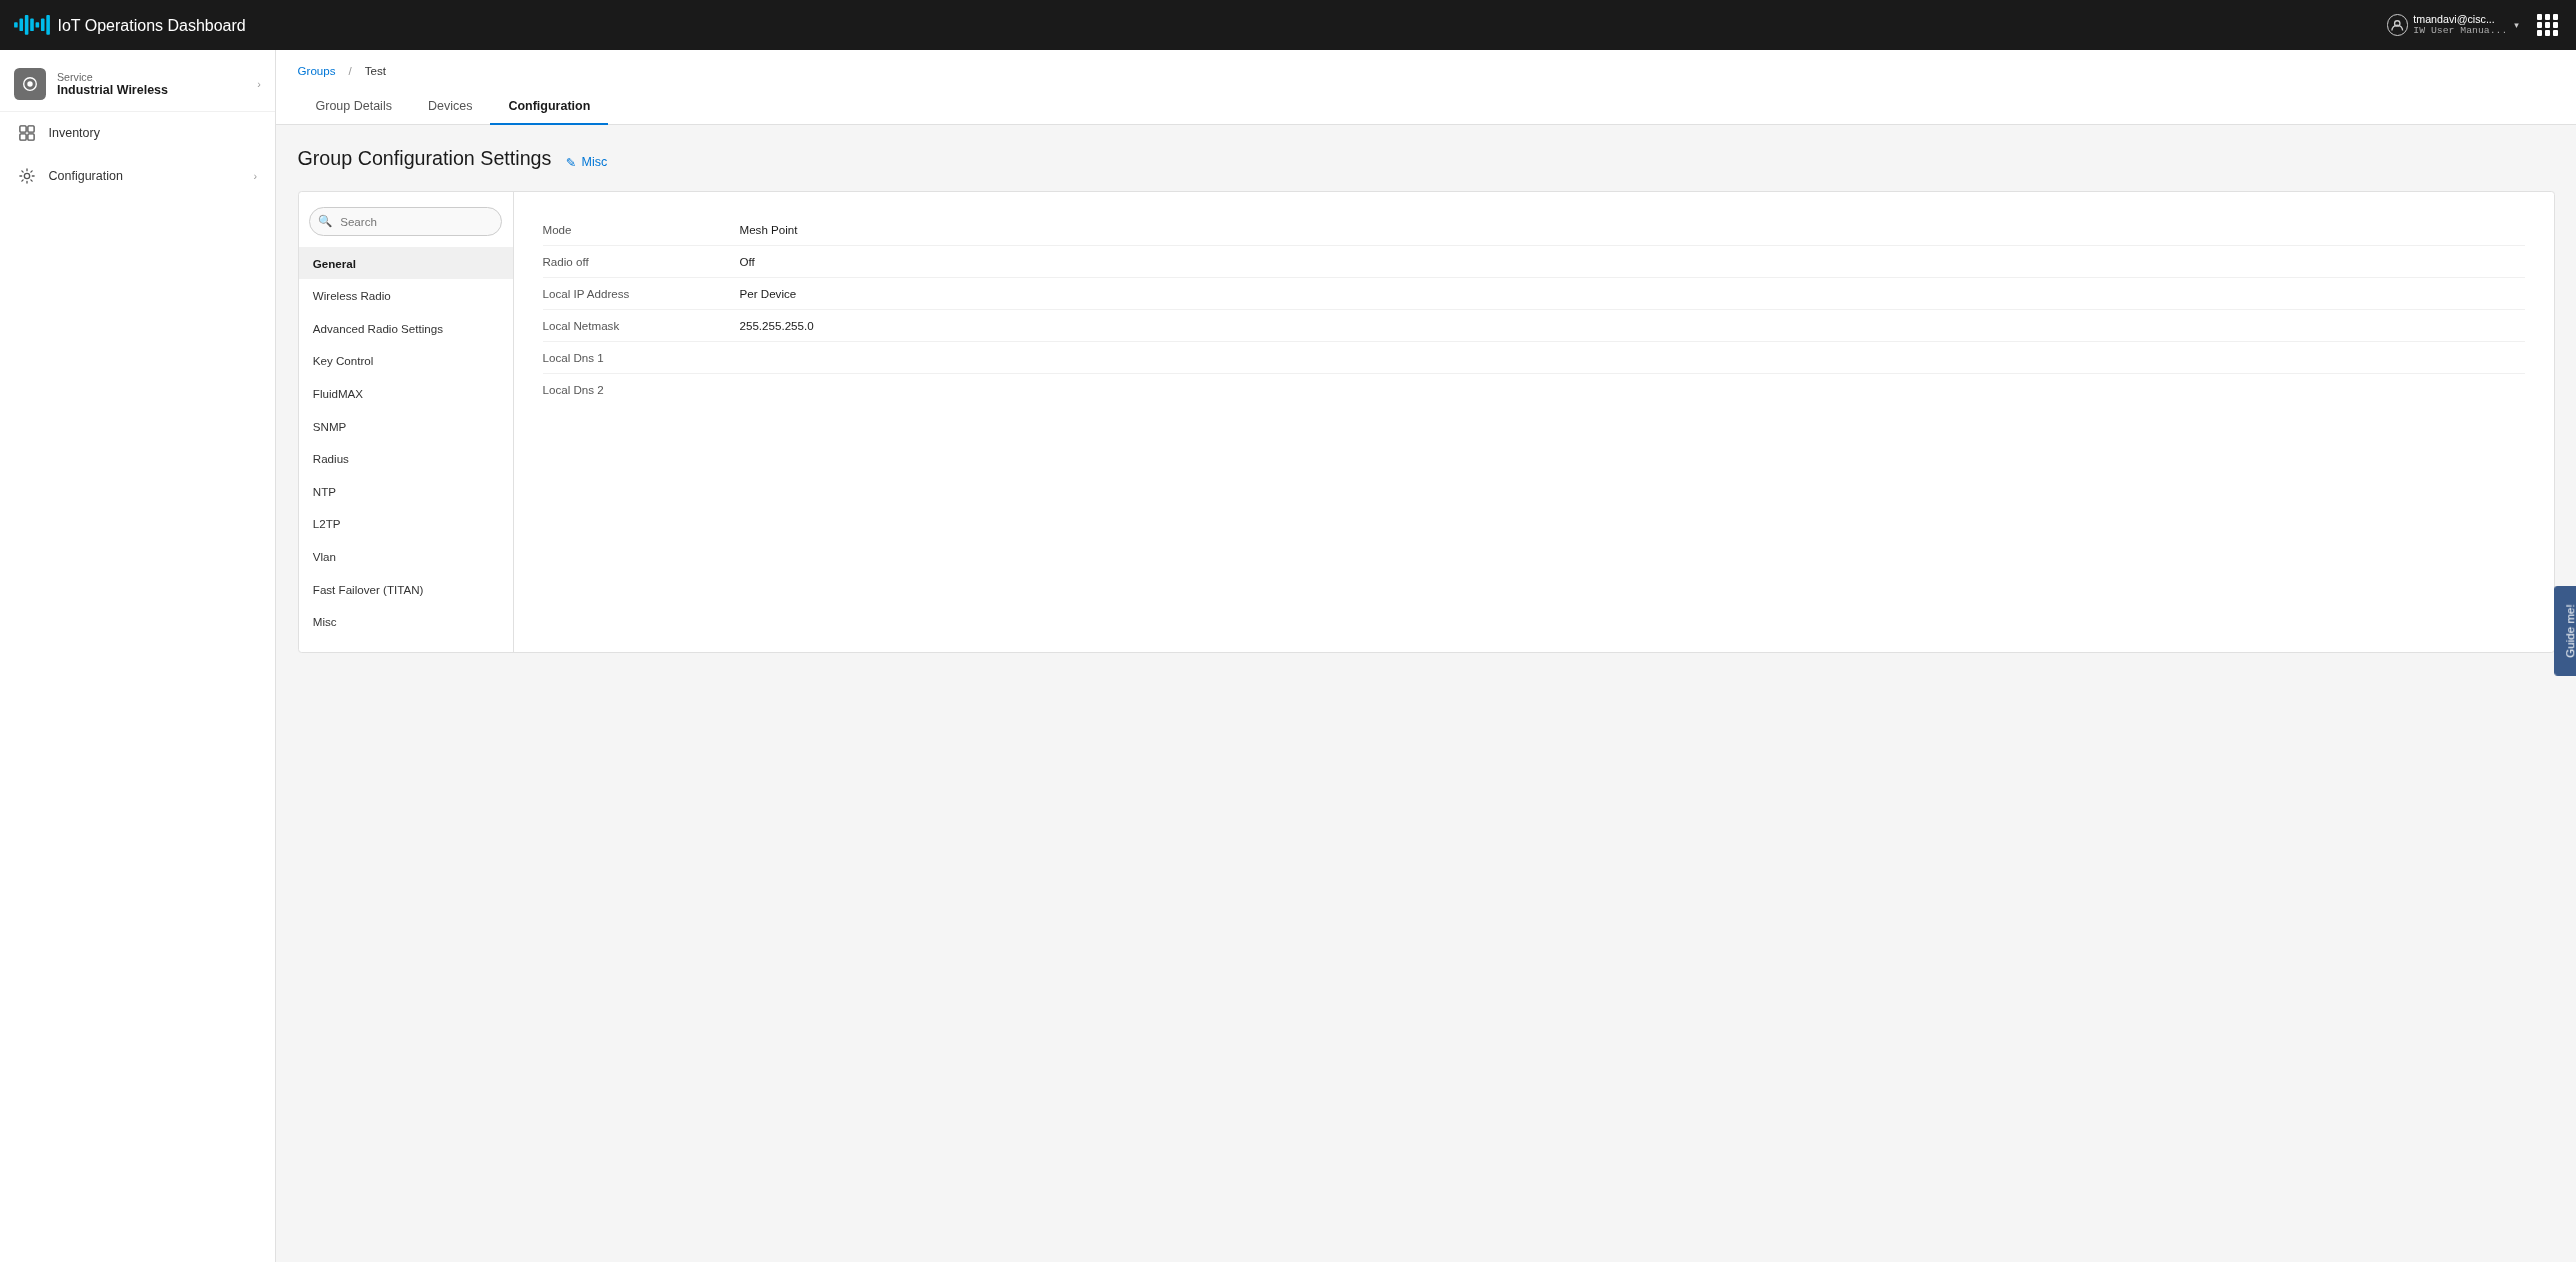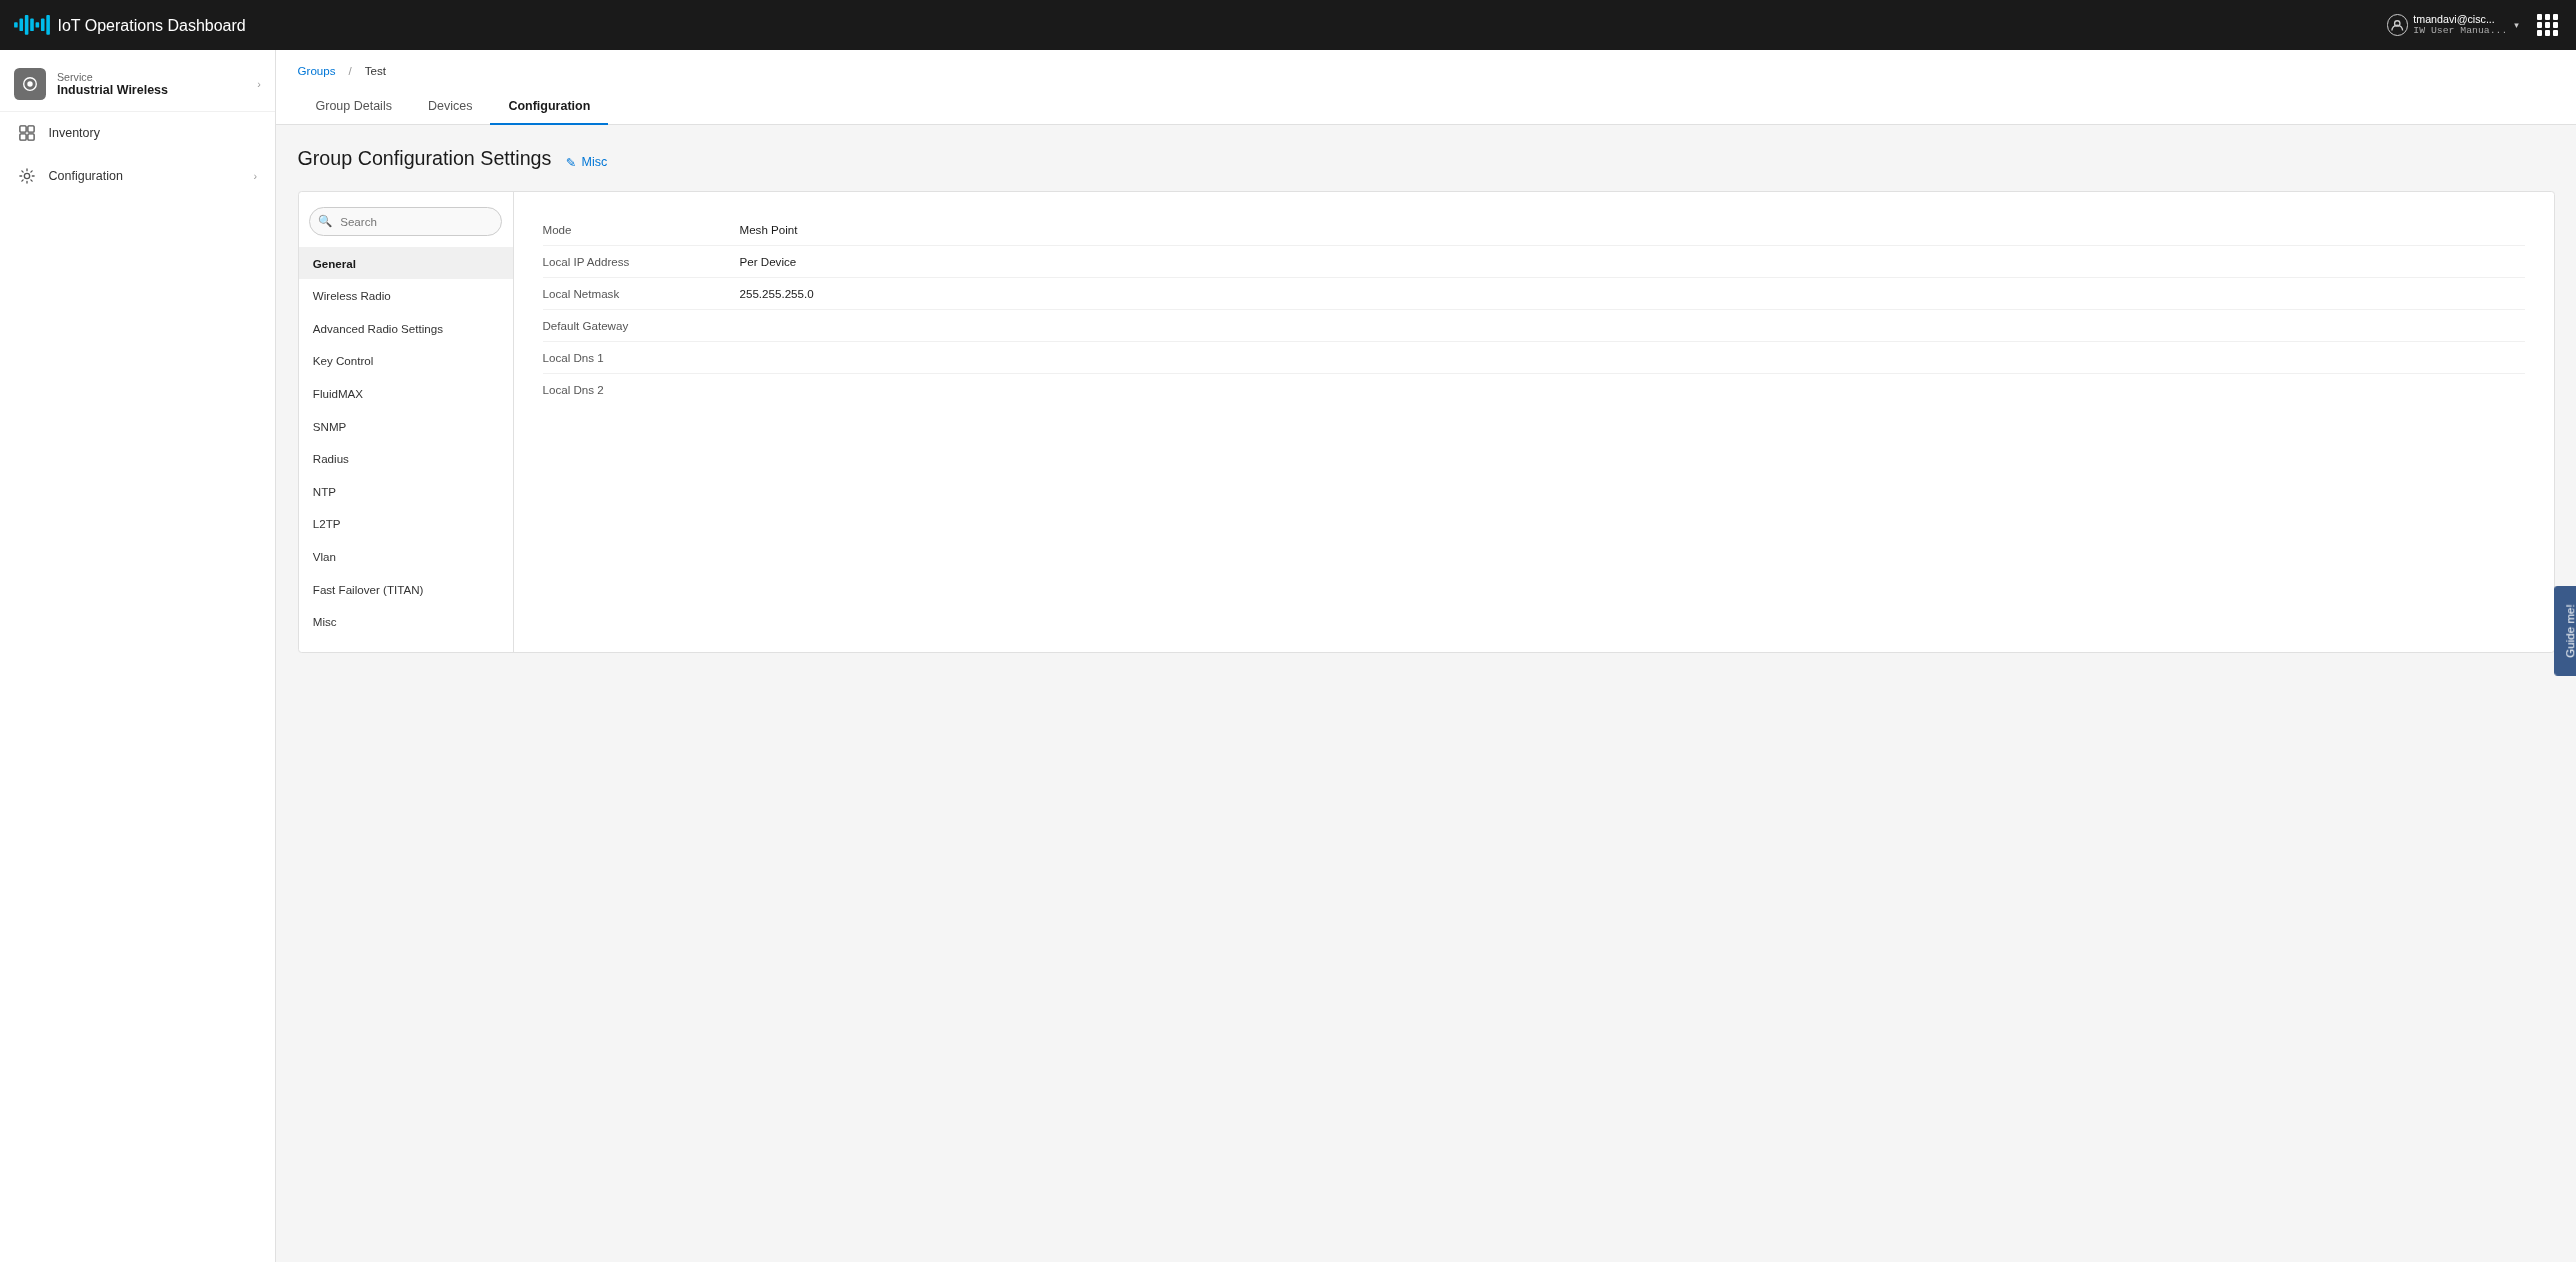--- a/index.html
+++ b/index.html
@@ -340,30 +340,30 @@
           <div class="config-nav-item">Fast Failover (TITAN)</div>
           <div class="config-nav-item">Misc</div>
         </div>
 
         <div class="config-right">
           <div class="config-field">
             <span class="field-label">Mode</span>
             <span class="field-value">Mesh Point</span>
           </div>
           <div class="config-field">
+            <span class="field-label">Radio off</span>
+            <span class="field-value normal">Off</span>
+          </div>
+          <div class="config-field">
             <span class="field-label">Local IP Address</span>
             <span class="field-value">Per Device</span>
           </div>
           <div class="config-field">
             <span class="field-label">Local Netmask</span>
             <span class="field-value normal">255.255.255.0</span>
-          </div>
-          <div class="config-field">
-            <span class="field-label">Default Gateway</span>
-            <span class="field-value normal"></span>
           </div>
           <div class="config-field">
             <span class="field-label">Local Dns 1</span>
             <span class="field-value normal"></span>
           </div>
           <div class="config-field">
             <span class="field-label">Local Dns 2</span>
             <span class="field-value normal"></span>
           </div>
         </div>

